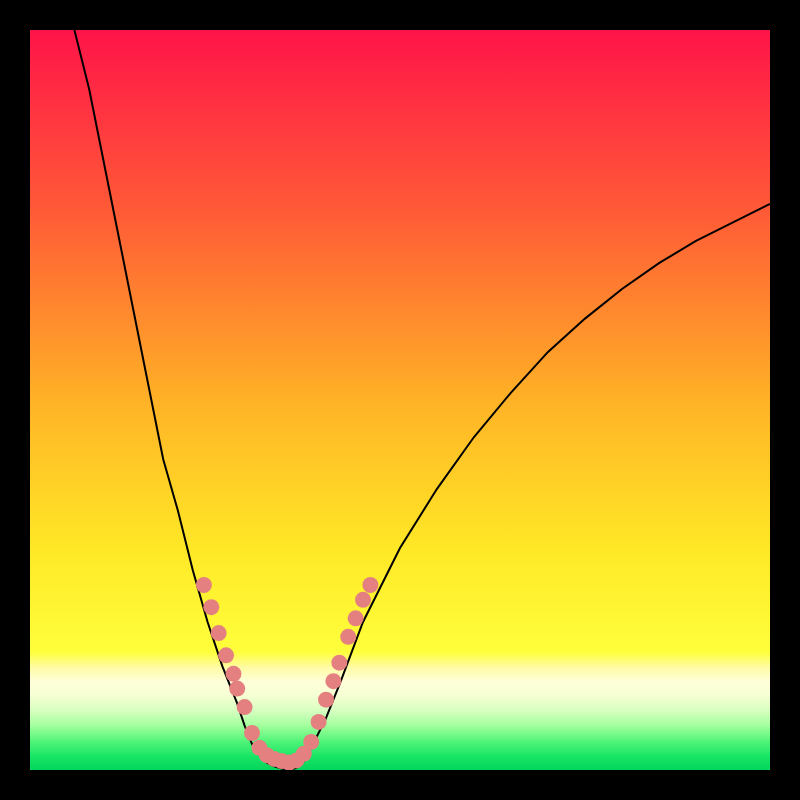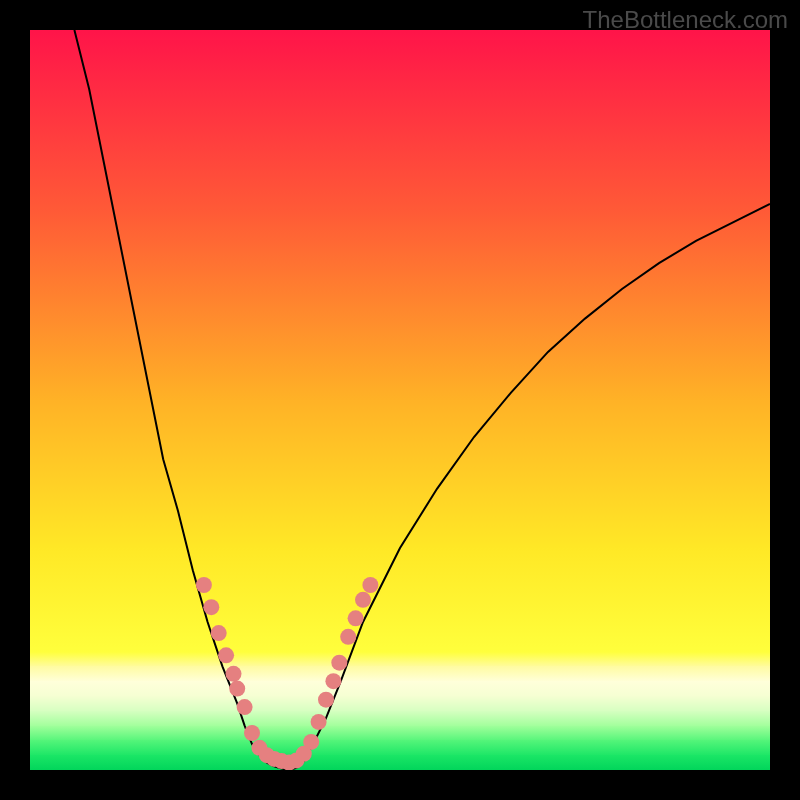--- a/index.html
+++ b/index.html
@@ -60,21 +60,20 @@
   }
   .marker {
     fill: #e58080;
     stroke: none;
   }
 </style>
 </head>
 <body>
 
 <div class="frame">
-  <div class="watermark">TheBottleneck.com</div>
   <div class="plot">
     <div class="gradient" id="gradient">
         <div class="gradient-layer" style="top: 0px; height: 186px; background: linear-gradient(rgb(255, 20, 73), rgb(255, 92, 54));"></div>
         <div class="gradient-layer" style="top: 185px; height: 186px; background: linear-gradient(rgb(255, 92, 54), rgb(255, 178, 38));"></div>
         <div class="gradient-layer" style="top: 370px; height: 149px; background: linear-gradient(rgb(255, 178, 38), rgb(255, 232, 38));"></div>
         <div class="gradient-layer" style="top: 518px; height: 104.6px; background: linear-gradient(rgb(255, 232, 38), rgb(255, 255, 60));"></div>
         <div class="gradient-layer" style="top: 621.6px; height: 15.8px; background: linear-gradient(rgb(255, 255, 60), rgb(255, 251, 160));"></div>
         <div class="gradient-layer" style="top: 636.4px; height: 15.8px; background: linear-gradient(rgb(255, 251, 160), rgb(255, 255, 218));"></div>
         <div class="gradient-layer" style="top: 651.2px; height: 15.8px; background: linear-gradient(rgb(255, 255, 218), rgb(245, 255, 210));"></div>
         <div class="gradient-layer" style="top: 666px; height: 15.8px; background: linear-gradient(rgb(245, 255, 210), rgb(213, 255, 192));"></div>

